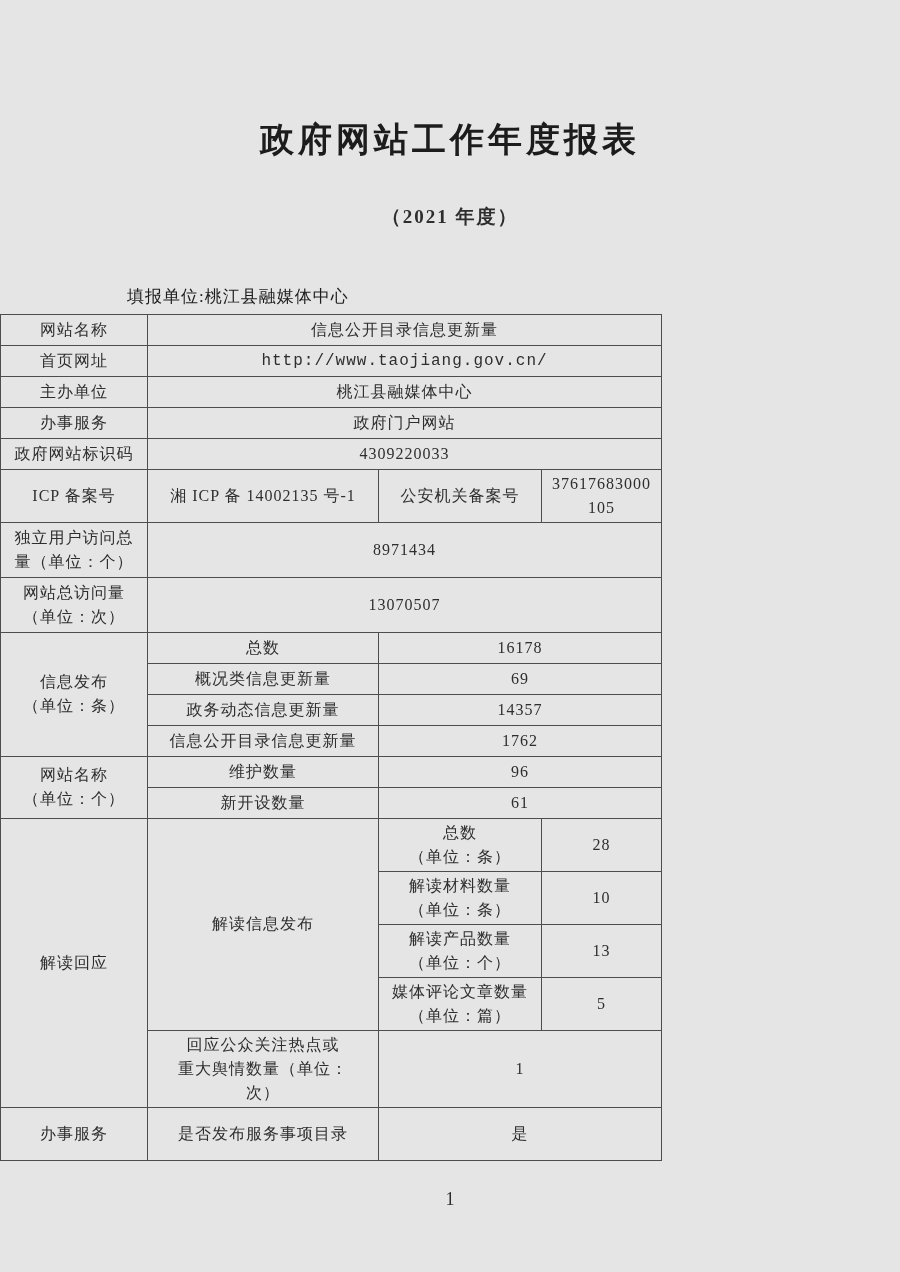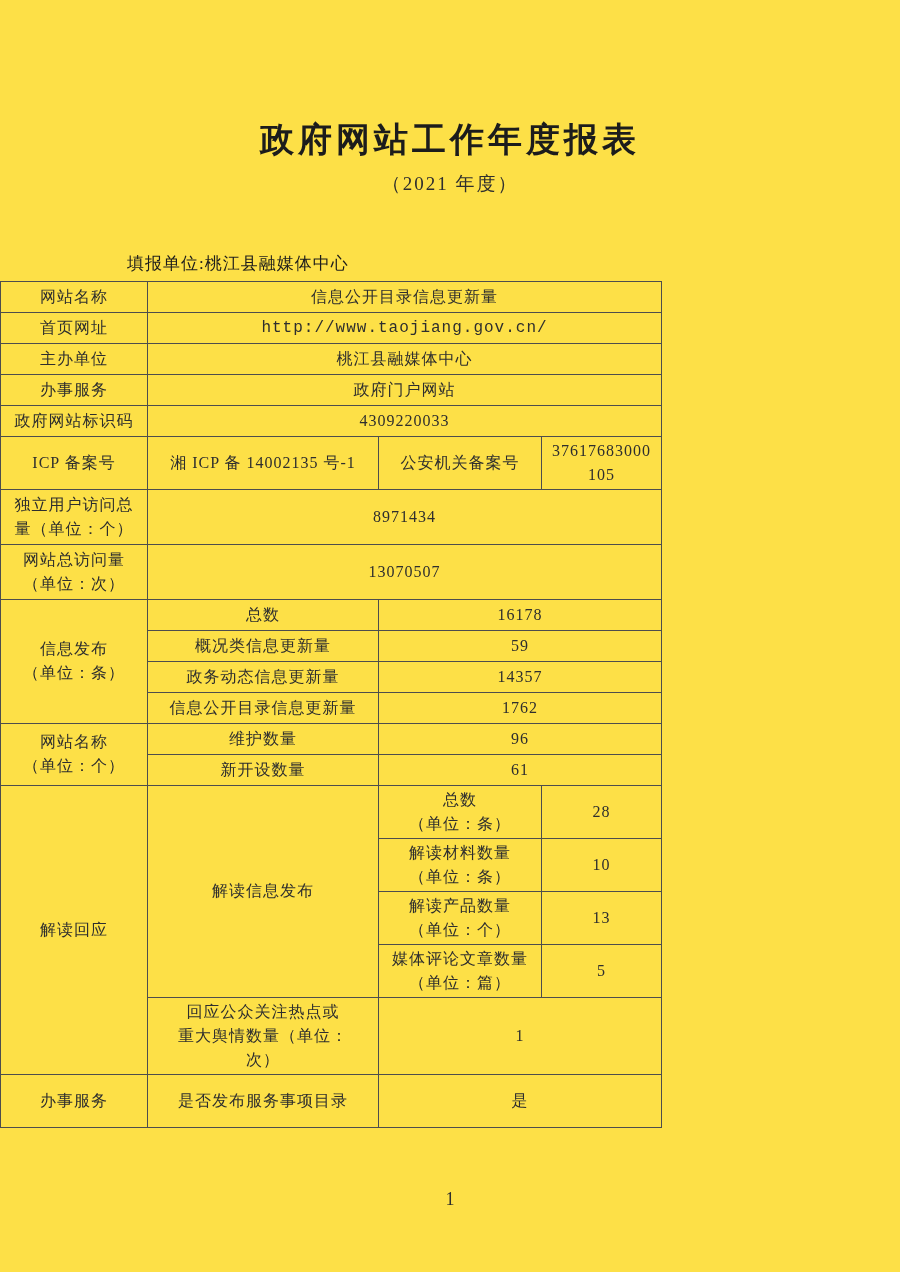--- a/index.html
+++ b/index.html
@@ -1,41 +1,42 @@
 <!DOCTYPE html>
 <html><head>
 <meta charset="utf-8">
 <style>
   * { margin: 0; padding: 0; box-sizing: border-box; }
   html, body { background: #ffffff; }
   .page {
     width: 900px;
     height: 1272px;
-    background: #fde047;
+    background: #e5e5e5;
     position: relative;
     overflow: hidden;
     font-family: "Liberation Serif", "DejaVu Serif", serif;
     color: #2e2e2e;
   }
   .doc-title {
     padding-top: 118px;
     text-align: center;
     font-family: "Liberation Sans", "DejaVu Sans", sans-serif;
     font-weight: bold;
     font-size: 34px;
     letter-spacing: 4px;
     color: #1c1c1c;
     line-height: 1.25;
   }
   .doc-subtitle {
-    margin-top: 10px;
+    margin-top: 43px;
     text-align: center;
     font-size: 19px;
     letter-spacing: 2px;
     color: #2e2e2e;
+    font-weight: bold;
   }
   .reporting-unit {
     margin: 55px 0 6px 127px;
     font-size: 17px;
     font-weight: normal;
     letter-spacing: 1px;
     color: #1c1c1c;
     font-family: "Liberation Serif", "DejaVu Serif", serif;
   }
   table.report {
@@ -131,21 +132,21 @@
       </tr>
 
       <tr class="h31">
         <td rowspan="4" class="rowlabel">信息发布
 （单位：条）</td>
         <td>总数</td>
         <td colspan="2">16178</td>
       </tr>
       <tr class="h31">
         <td>概况类信息更新量</td>
-        <td colspan="2">59</td>
+        <td colspan="2">69</td>
       </tr>
       <tr class="h31">
         <td>政务动态信息更新量</td>
         <td colspan="2">14357</td>
       </tr>
       <tr class="h31">
         <td>信息公开目录信息更新量</td>
         <td colspan="2">1762</td>
       </tr>
 

